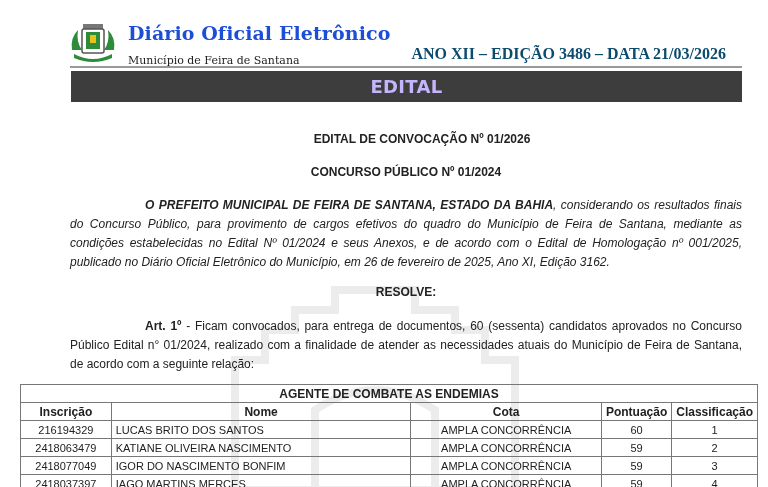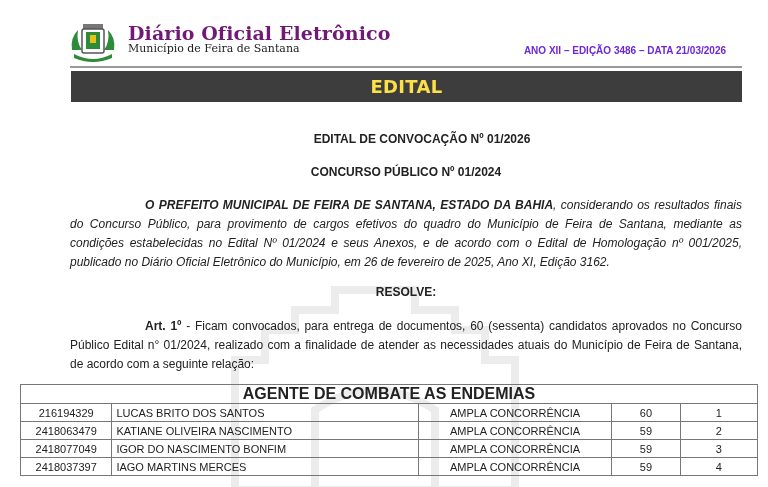--- a/index.html
+++ b/index.html
@@ -6,40 +6,40 @@
     html, body { width: 768px; height: 487px; overflow: hidden; background: #ffffff; }
     body { font-family: "Liberation Sans", sans-serif; color: #1a1a1a; position: relative; }
 
     .page { position: absolute; left: 0; top: 0; width: 768px; height: 487px; overflow: hidden; }
 
     .watermark { position: absolute; left: 195px; top: 270px; width: 360px; height: 220px; opacity: 0.07; pointer-events: none; }
 
     .header { position: absolute; left: 66px; top: 18px; width: 680px; height: 48px; }
     .crest { position: absolute; left: 2px; top: 2px; width: 50px; height: 44px; }
     .title-block { position: absolute; left: 62px; top: 5px; }
-    .brand-title { font-family: "DejaVu Serif", serif; font-weight: bold; font-size: 19px; color: #701a75; letter-spacing: 0.1px; line-height: 20px; }
-    .brand-sub { font-family: "DejaVu Serif", serif; font-size: 11px; color: #222; line-height: 12px; margin-top: 0px; }
-    .edition { position: absolute; right: 20px; top: 27px; font-family: Liberation Sans, sans-serif; font-weight: bold; font-size: 10px; color: #6d28d9; }
+    .brand-title { font-family: "DejaVu Serif", serif; font-weight: bold; font-size: 19px; color: #1d4ed8; letter-spacing: 0.1px; line-height: 20px; }
+    .brand-sub { font-family: "DejaVu Serif", serif; font-size: 11px; color: #222; line-height: 12px; margin-top: 12px; }
+    .edition { position: absolute; right: 20px; top: 27px; font-family: Liberation Serif, serif; font-weight: bold; font-size: 16px; color: #0c4a6e; }
     .header-rule { position: absolute; left: 70px; top: 66px; width: 672px; height: 2px; background: #9a9a9a; }
 
-    .banner { position: absolute; left: 71px; top: 71px; width: 671px; height: 31px; background: #3d3d3d; color: #fde047; text-align: center; font-family: "DejaVu Sans", sans-serif; font-weight: bold; font-size: 18px; line-height: 31px; letter-spacing: 0.3px; }
+    .banner { position: absolute; left: 71px; top: 71px; width: 671px; height: 31px; background: #3d3d3d; color: #c4b5fd; text-align: center; font-family: "DejaVu Sans", sans-serif; font-weight: bold; font-size: 18px; line-height: 31px; letter-spacing: 0.3px; }
 
     .doc { position: absolute; left: 70px; top: 120px; width: 672px; font-family: "Liberation Sans", sans-serif; font-size: 12px; color: #222; }
     .center-bold { text-align: center; font-weight: bold; font-size: 12px; }
     .t1 { position: absolute; top: 12px; left: 16px; width: 672px; }
     .t2 { position: absolute; top: 45px; left: 0; width: 672px; }
     .para { position: absolute; left: 0; width: 672px; text-align: justify; line-height: 19px; font-size: 12px; }
     .p1 { top: 76px; font-style: italic; }
     .indent { display: inline-block; width: 75px; }
     .t3 { position: absolute; top: 165px; left: 0; width: 672px; }
     .p2 { top: 197px; }
 
     table.results { position: absolute; left: 20px; top: 384px; width: 738px; border-collapse: collapse; font-family: "Liberation Sans", sans-serif; font-size: 11px; color: #222; }
     table.results td, table.results th { border: 1px solid #777; height: 18px; padding: 0 4px; }
-    table.results th { font-weight: bold; font-size: 16px; text-align: center; }
+    table.results th { font-weight: bold; font-size: 12px; text-align: center; }
     .cap-row th { text-align: center; font-size: 12px; }
     td.c { text-align: center; }
     td.l { text-align: left; }
   </style>
 </head>
 <body>
 
 <div class="page">
 
   <svg class="watermark" viewBox="0 0 360 220">
@@ -81,20 +81,27 @@
       <col style="width:313px">
       <col style="width:196px">
       <col style="width:70px">
       <col style="width:79px">
     </colgroup>
     <tbody>
         <tr class="cap-row">
       <th colspan="5">AGENTE DE COMBATE AS ENDEMIAS</th>
     </tr>
     <tr>
+      <th>Inscrição</th>
+      <th>Nome</th>
+      <th>Cota</th>
+      <th>Pontuação</th>
+      <th>Classificação</th>
+    </tr>
+    <tr>
       <td class="c">216194329</td>
       <td class="l">LUCAS BRITO DOS SANTOS</td>
       <td class="c">AMPLA CONCORRÊNCIA</td>
       <td class="c">60</td>
       <td class="c">1</td>
     </tr>
     <tr>
       <td class="c">2418063479</td>
       <td class="l">KATIANE OLIVEIRA NASCIMENTO</td>
       <td class="c">AMPLA CONCORRÊNCIA</td>

